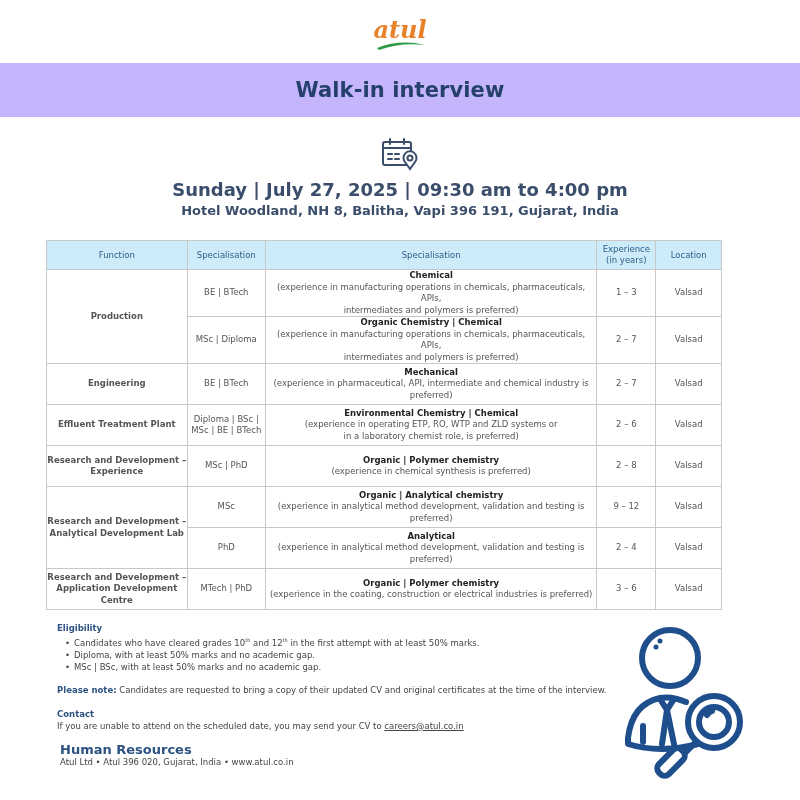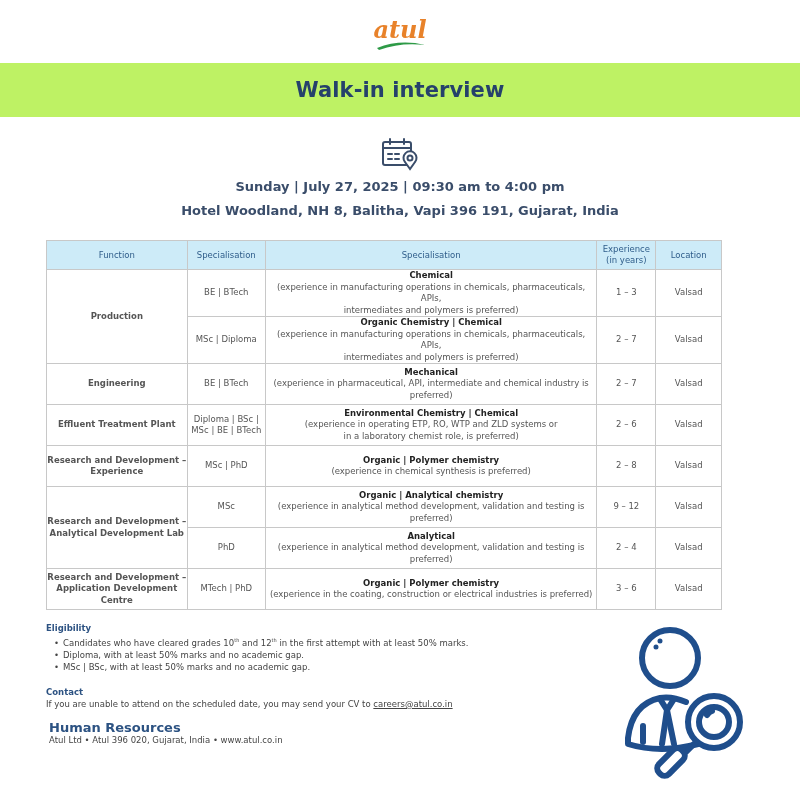--- a/index.html
+++ b/index.html
@@ -2,37 +2,37 @@
 <html><head>
 <meta charset="utf-8">
 <style>
   * { box-sizing: border-box; margin: 0; padding: 0; }
   html, body { width: 800px; height: 800px; background: #ffffff; overflow: hidden; }
   body { font-family: "DejaVu Sans", sans-serif; color: #333; position: relative; }
 
   .logo { position: absolute; left: 0; top: 12px; width: 800px; height: 50px; display: flex; justify-content: center; }
   .logo svg { display: block; }
 
-  .banner { position: absolute; left: 0; top: 63px; width: 800px; height: 54px; background: #bef264; display: flex; align-items: center; justify-content: center; }
+  .banner { position: absolute; left: 0; top: 63px; width: 800px; height: 54px; background: #c4b5fd; display: flex; align-items: center; justify-content: center; }
   .banner h1 { font-size: 21px; font-weight: bold; color: #25416b; letter-spacing: 0.1px; }
 
   .cal-icon { position: absolute; left: 380px; top: 137px; width: 40px; height: 34px; }
 
-  .when { position: absolute; top: 179px; width: 800px; text-align: center; font-size: 13px; font-weight: bold; color: #3a4d6a; }
+  .when { position: absolute; top: 179px; width: 800px; text-align: center; font-size: 18px; font-weight: bold; color: #3a4d6a; }
   .where { position: absolute; top: 203px; width: 800px; text-align: center; font-size: 13px; font-weight: bold; color: #3a4d6a; }
 
   table.jobs { position: absolute; left: 46px; top: 240px; width: 676px; border-collapse: collapse; font-size: 8.5px; }
   table.jobs th, table.jobs td { border: 1px solid #c8c8c8; text-align: center; vertical-align: middle; }
   table.jobs th { background: #cdebf8; color: #2f5d8a; font-weight: normal; height: 29px; font-size: 8.5px; line-height: 11px; }
   table.jobs td { color: #555; height: 41px; line-height: 11.5px; }
   td.func { font-weight: bold; color: #222; }
   td.spec .spec-title { font-weight: bold; color: #222; display: block; }
   td.spec .spec-desc { display: block; color: #555; }
 
-  .info { position: absolute; left: 46px; top: 622px; width: 560px; font-size: 8.5px; color: #444; }
+  .info { position: absolute; left: 57px; top: 622px; width: 560px; font-size: 8.5px; color: #444; }
   .info h3 { font-size: 8.5px; font-weight: bold; color: #2c5282; margin: 0; line-height: 12px; }
   .info ul { list-style: none; margin-left: 8px; }
   .info ul li { line-height: 12.3px; }
   .info ul li::before { content: "\2022"; margin-right: 4px; color: #444; }
   .info sup { font-size: 5px; vertical-align: super; }
   .note { margin-top: 10px; line-height: 12px; }
   .note b { color: #2c5282; }
   .contact { margin-top: 12px; }
   .contact p { line-height: 12px; }
   .contact a { color: #444; text-decoration: underline; }
@@ -183,20 +183,21 @@
 </table>
 
 <div class="info">
   <h3>Eligibility</h3>
   <ul>
     <li><span>Candidates who have cleared grades 10</span><sup>th</sup><span> and 12</span><sup>th</sup><span> in the first attempt with at least 50% marks.</span></li>
     <li>Diploma, with at least 50% marks and no academic gap.</li>
     <li>MSc | BSc, with at least 50% marks and no academic gap.</li>
   </ul>
 
+  <p class="note"><b>Please note:</b><span> Candidates are requested to bring a copy of their updated CV and original certificates at the time of the interview.</span></p>
 
   <div class="contact">
     <h3>Contact</h3>
     <p><span>If you are unable to attend on the scheduled date, you may send your CV to </span><a>careers@atul.co.in</a></p>
   </div>
 
   <div class="hr">
     <h4>Human Resources</h4>
     <p>Atul Ltd • Atul 396 020, Gujarat, India • www.atul.co.in</p>
   </div>

